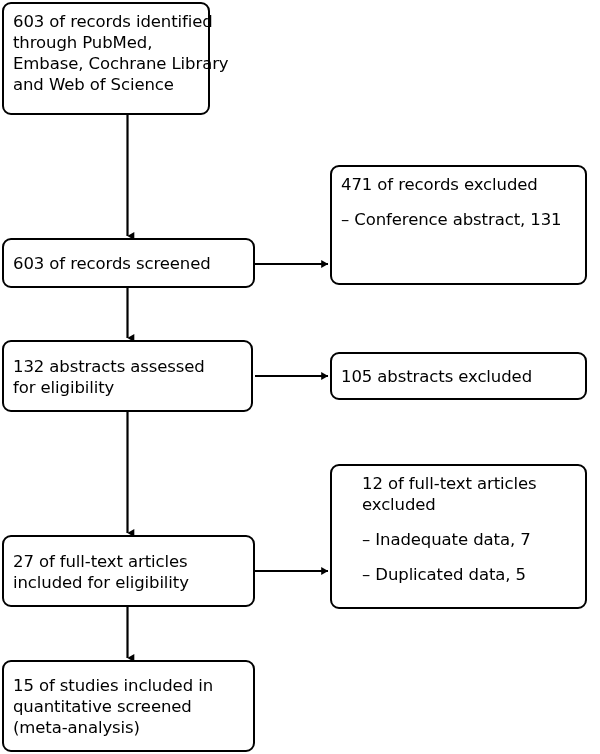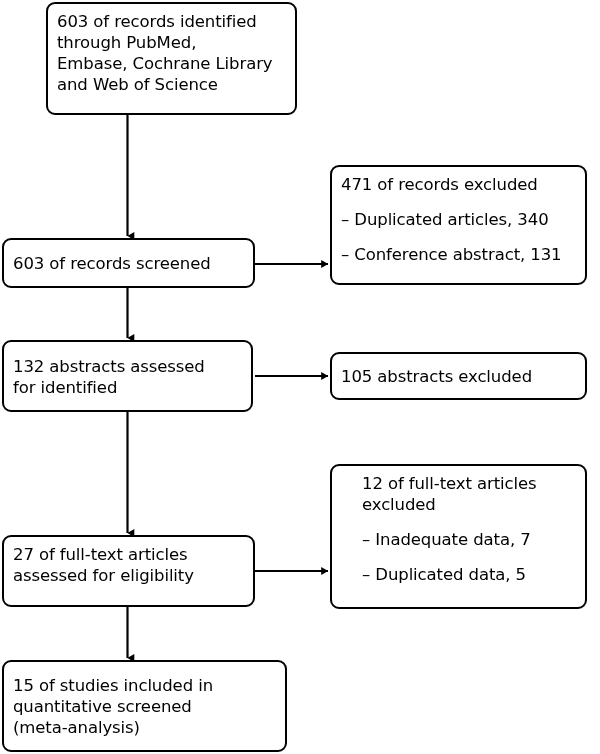--- a/index.html
+++ b/index.html
@@ -42,28 +42,28 @@
     margin-bottom: 14px;
   }
   .flow-box.spaced .line:last-child {
     margin-bottom: 0;
   }
   .flow-box.spaced .line.tight {
     margin-bottom: 0;
   }
 
   
-  #box-identified { left: 2px;  top: 2px;   width: 251px; height: 113px; margin-left: 44px; }
+  #box-identified { left: 2px;  top: 2px;   width: 208px; height: 113px; }
   #box-screened   { left: 2px;  top: 238px; width: 253px; height: 50px;
                     display: flex; align-items: center; }
   #box-abstracts  { left: 2px;  top: 340px; width: 251px; height: 72px;
                     display: flex; flex-direction: column; justify-content: center; }
   #box-fulltext   { left: 2px;  top: 535px; width: 253px; height: 72px;
-                    display: flex; flex-direction: column; }
-  #box-included   { left: 2px;  top: 660px; width: 285px; height: 92px;
+                    display: flex; flex-direction: column; justify-content: center; }
+  #box-included   { left: 2px;  top: 660px; width: 253px; height: 92px;
                     display: flex; flex-direction: column; justify-content: center; }
 
   
   #box-excl-records   { left: 330px; top: 165px; width: 257px; height: 120px; }
   #box-excl-abstracts { left: 330px; top: 352px; width: 257px; height: 48px;
                         display: flex; align-items: center; }
   #box-excl-fulltext  { left: 330px; top: 464px; width: 257px; height: 145px; padding-left: 30px; }
 </style>
 </head>
 <body>
@@ -101,37 +101,36 @@
     <div class="line">Embase, Cochrane Library</div>
     <div class="line">and Web of Science</div>
   </div>
 
   <div class="flow-box" id="box-screened">
     <div class="line">603 of records screened</div>
   </div>
 
   <div class="flow-box" id="box-abstracts">
     <div class="line">132 abstracts assessed</div>
-    <div class="line">for identified</div>
+    <div class="line">for eligibility</div>
   </div>
 
   <div class="flow-box" id="box-fulltext">
     <div class="line">27 of full-text articles</div>
-    <div class="line">assessed for eligibility</div>
+    <div class="line">included for eligibility</div>
   </div>
 
   <div class="flow-box" id="box-included">
     <div class="line">15 of studies included in</div>
     <div class="line">quantitative screened</div>
     <div class="line">(meta-analysis)</div>
   </div>
 
   <div class="flow-box spaced" id="box-excl-records">
     <div class="line">471 of records excluded</div>
-    <div class="line">– Duplicated articles, 340</div>
     <div class="line">– Conference abstract, 131</div>
   </div>
 
   <div class="flow-box" id="box-excl-abstracts">
     <div class="line">105 abstracts excluded</div>
   </div>
 
   <div class="flow-box spaced" id="box-excl-fulltext">
     <div class="line tight">12 of full-text articles</div>
     <div class="line">excluded</div>

